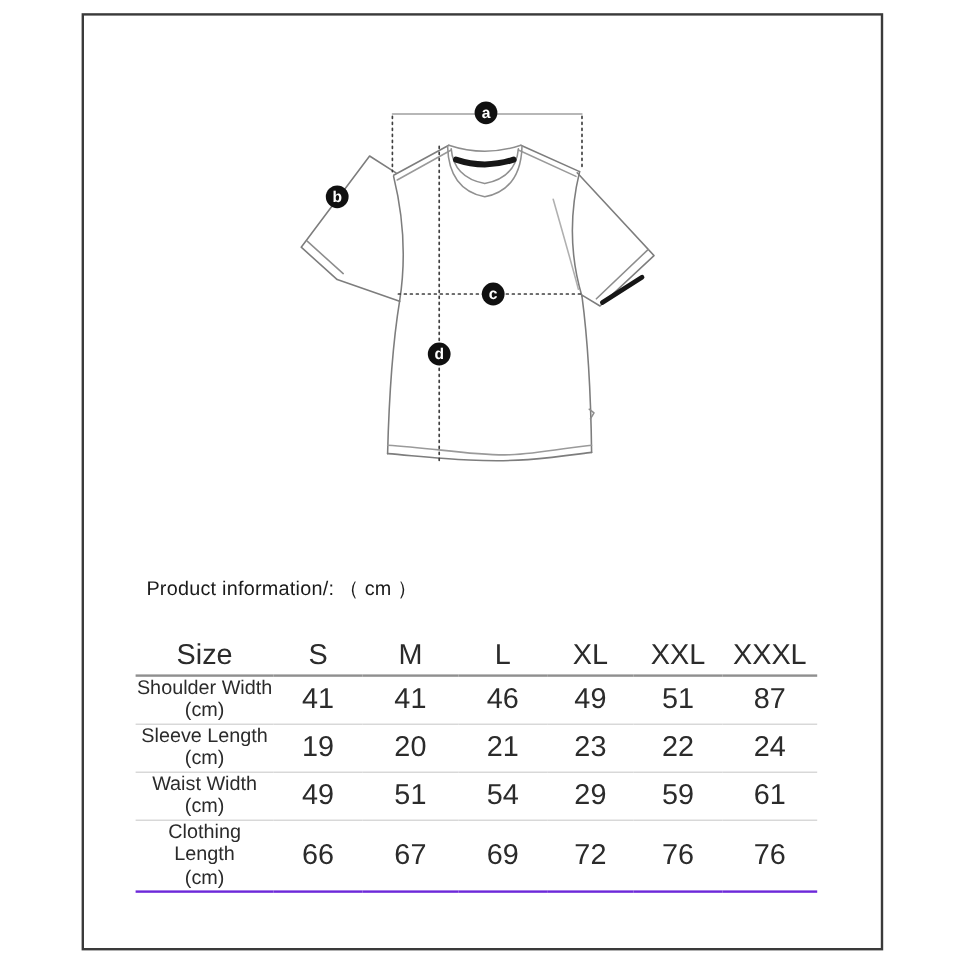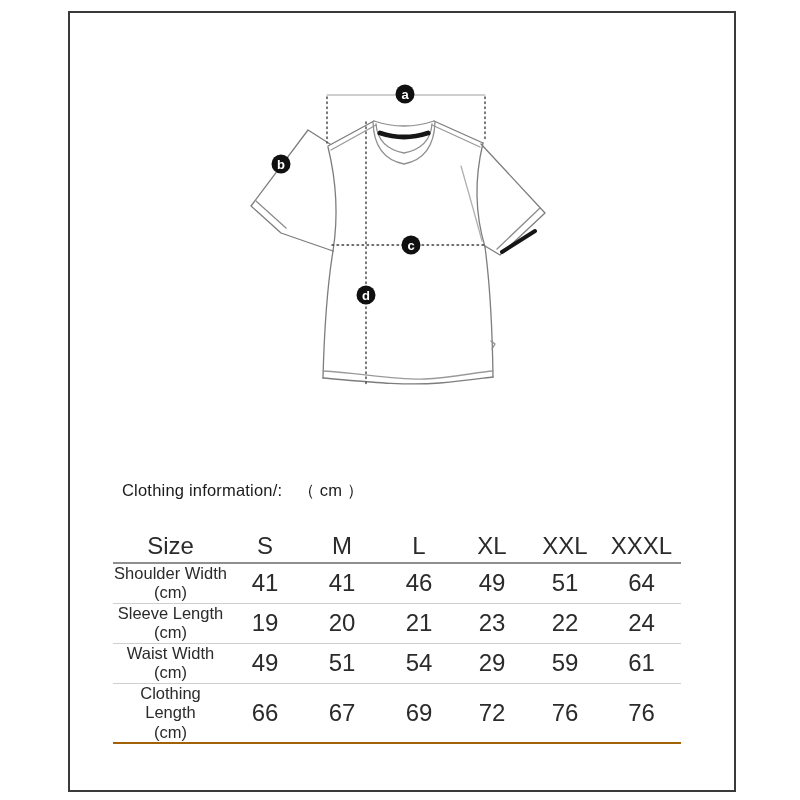--- a/index.html
+++ b/index.html
@@ -6,30 +6,30 @@
   body{width:800px;height:800px;position:relative;overflow:hidden;
        font-family:"Liberation Sans",sans-serif;color:#262626;}
 
   .frame{position:absolute;left:68px;top:11px;width:668px;height:781px;
          box-sizing:border-box;border:2px solid #3a3a3a;background:#fff;}
 
   .shirt-svg{position:absolute;left:0;top:0;width:800px;height:480px;}
 
   .product-info{position:absolute;left:122px;top:480px;font-size:16.5px;
                 color:#1a1a1a;letter-spacing:.2px;white-space:nowrap;}
-  .product-info .unit{margin-left:16px;}
+  .product-info .unit{margin-left:4px;}
 
   table.size-table{position:absolute;left:113px;top:529px;border-collapse:collapse;
                    table-layout:fixed;}
   .size-table th,.size-table td{padding:0;text-align:center;vertical-align:middle;
                    font-weight:400;color:#2b2b2b;}
   .size-table thead tr{height:34px;border-bottom:2px solid #8f8f8f;}
   .size-table thead th{font-size:24px;}
   .size-table tbody tr{height:40px;border-bottom:1px solid #cfcfcf;}
-  .size-table tbody tr:last-child{border-bottom:2px solid #a16207;}
+  .size-table tbody tr:last-child{border-bottom:2px solid #6d28d9;}
   .size-table td{font-size:24px;}
   .row-label{font-size:16.5px;line-height:1.18;}
   .badge-letter{font-size:13px;font-weight:bold;fill:#ffffff;}
 </style>
 </head>
 <body>
 
 <div class="frame"></div>
 
 <svg class="shirt-svg" viewBox="0 0 800 480">
@@ -77,21 +77,21 @@
     <circle cx="281" cy="164" r="9.5" fill="#101010"></circle>
     <text class="badge-letter" x="281" y="168.5" text-anchor="middle">b</text>
     <circle cx="411" cy="245" r="9.5" fill="#101010"></circle>
     <text class="badge-letter" x="411" y="249.5" text-anchor="middle">c</text>
     <circle cx="366" cy="295" r="9.5" fill="#101010"></circle>
     <text class="badge-letter" x="366" y="299.5" text-anchor="middle">d</text>
   </g>
 </svg>
 
 <div class="product-info">
-  <span>Clothing information/:</span><span class="unit">（ cm ）</span>
+  <span>Product information/:</span><span class="unit">（ cm ）</span>
 </div>
 
 <table class="size-table">
   <colgroup>
     <col style="width:115px">
       <col style="width:74px">
       <col style="width:80px">
     <col style="width:74px">
       <col style="width:72px">
       <col style="width:74px">
@@ -112,21 +112,21 @@
     <tr>
       <th>
         <div class="row-label">Shoulder Width</div>
         <div class="row-label">(cm)</div>
       </th>
       <td>41</td>
       <td>41</td>
       <td>46</td>
       <td>49</td>
       <td>51</td>
-      <td>64</td>
+      <td>87</td>
     </tr>
     <tr>
       <th>
         <div class="row-label">Sleeve Length</div>
         <div class="row-label">(cm)</div>
       </th>
       <td>19</td>
       <td>20</td>
       <td>21</td>
       <td>23</td>

